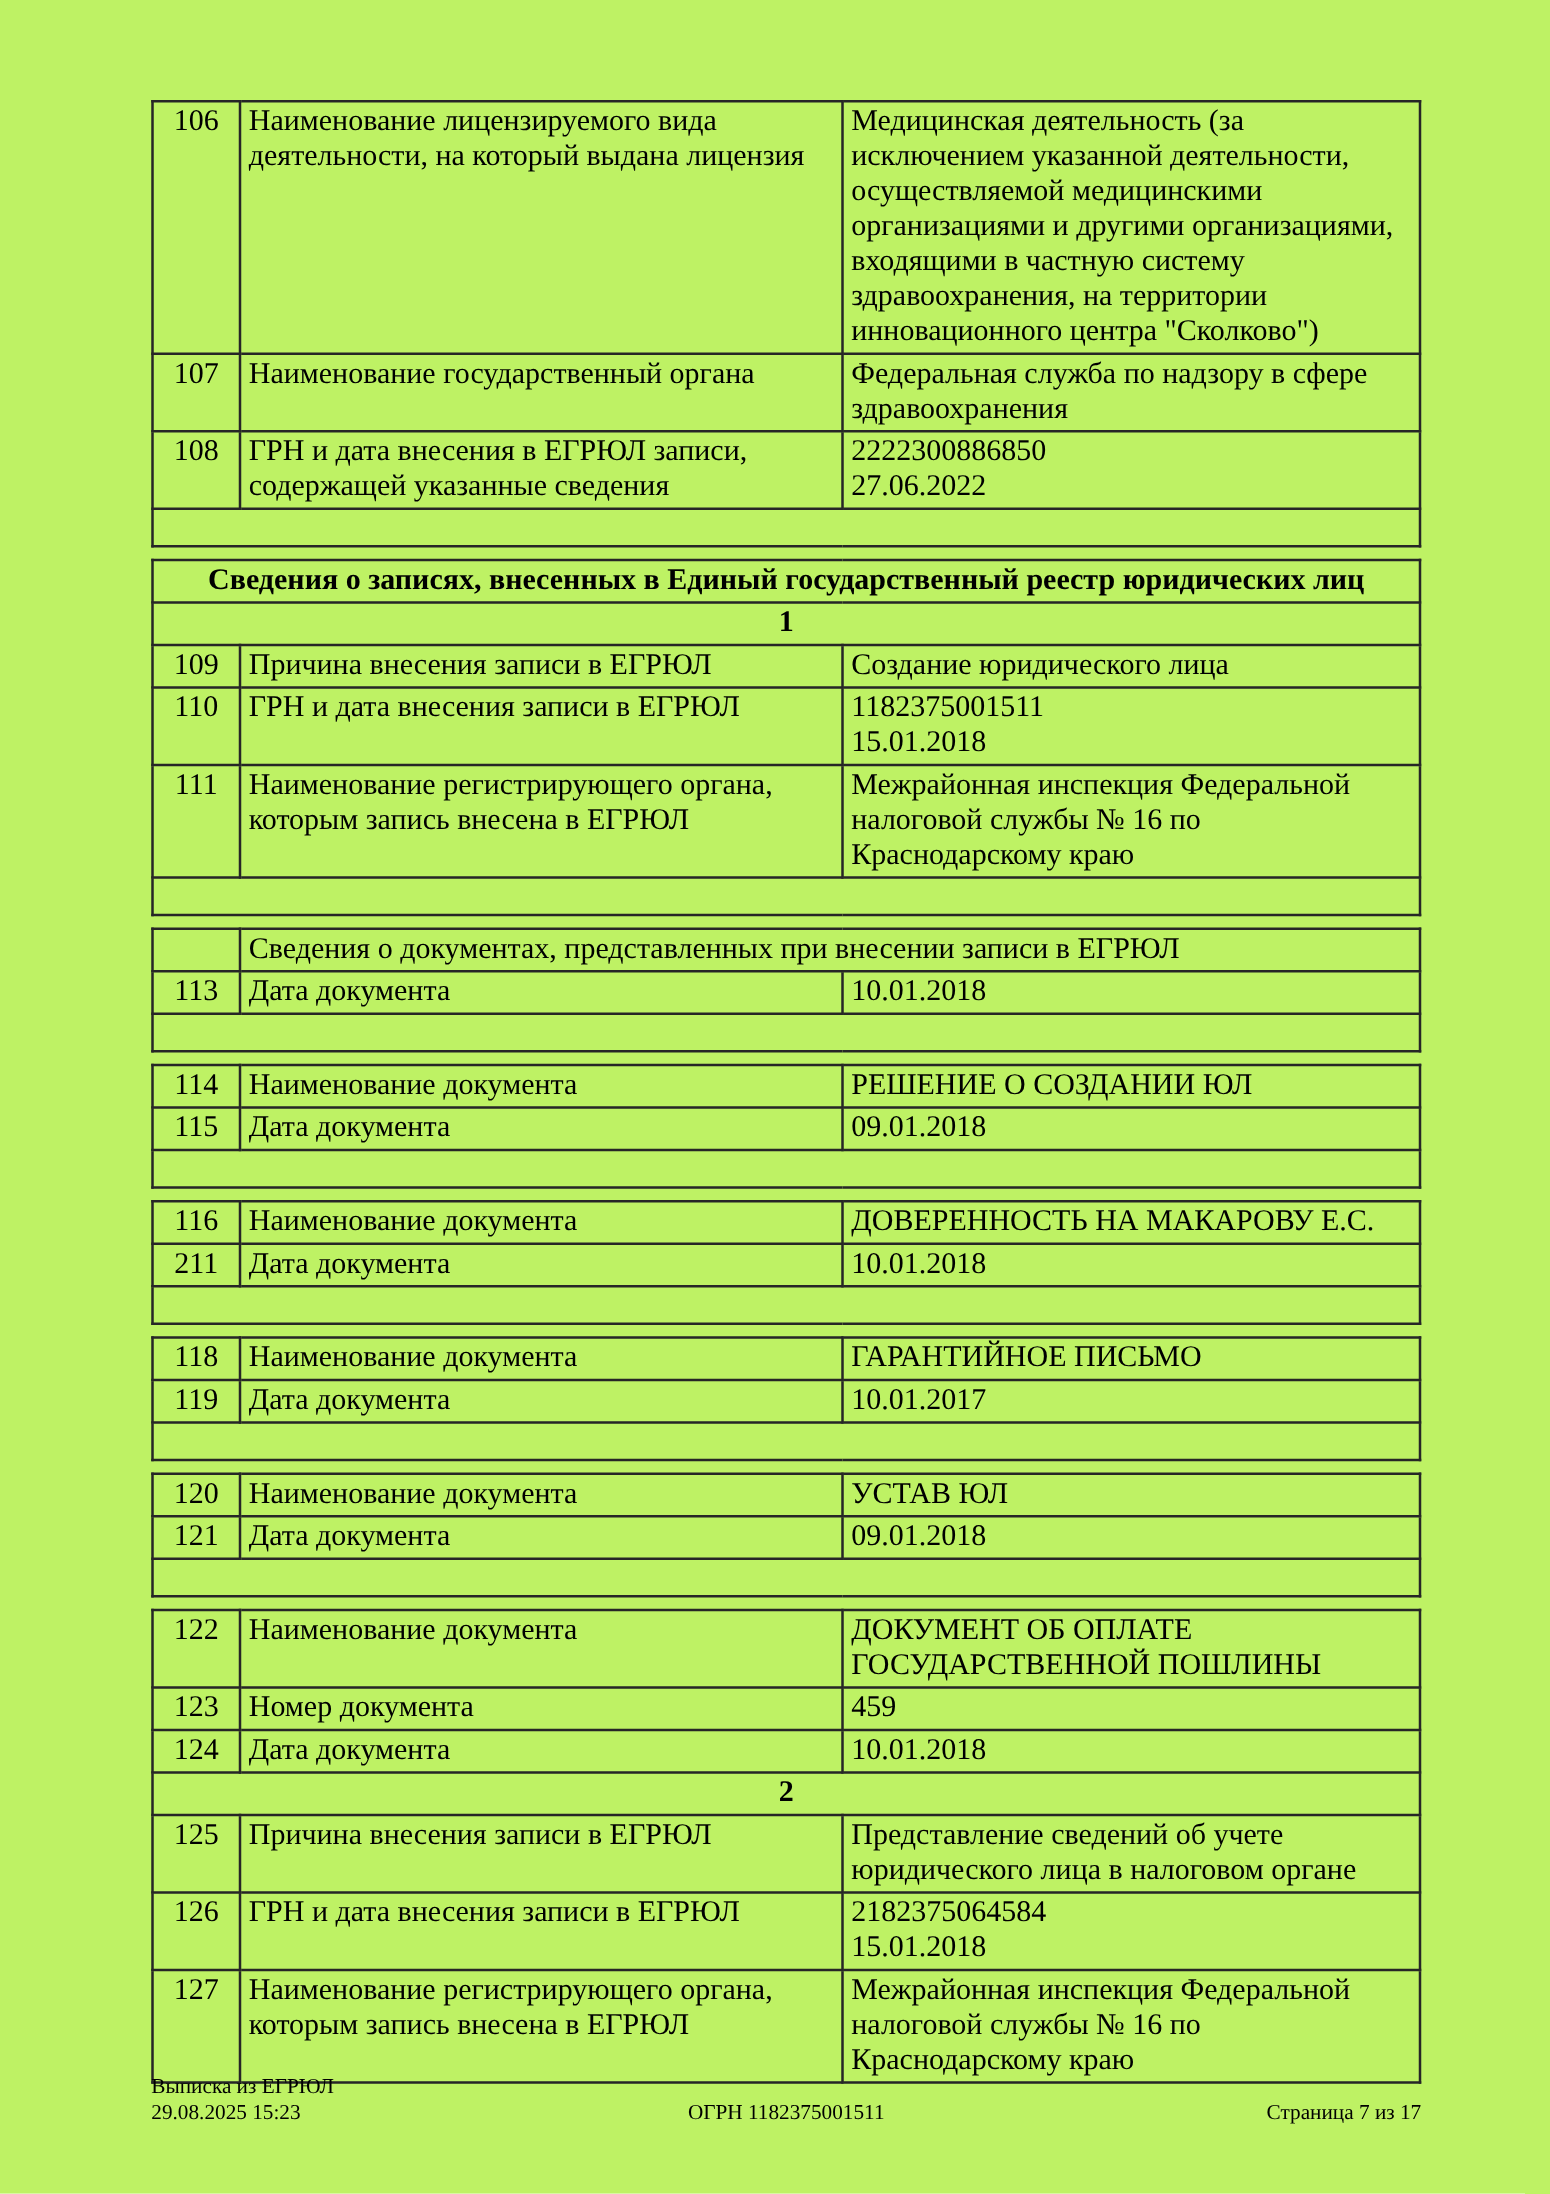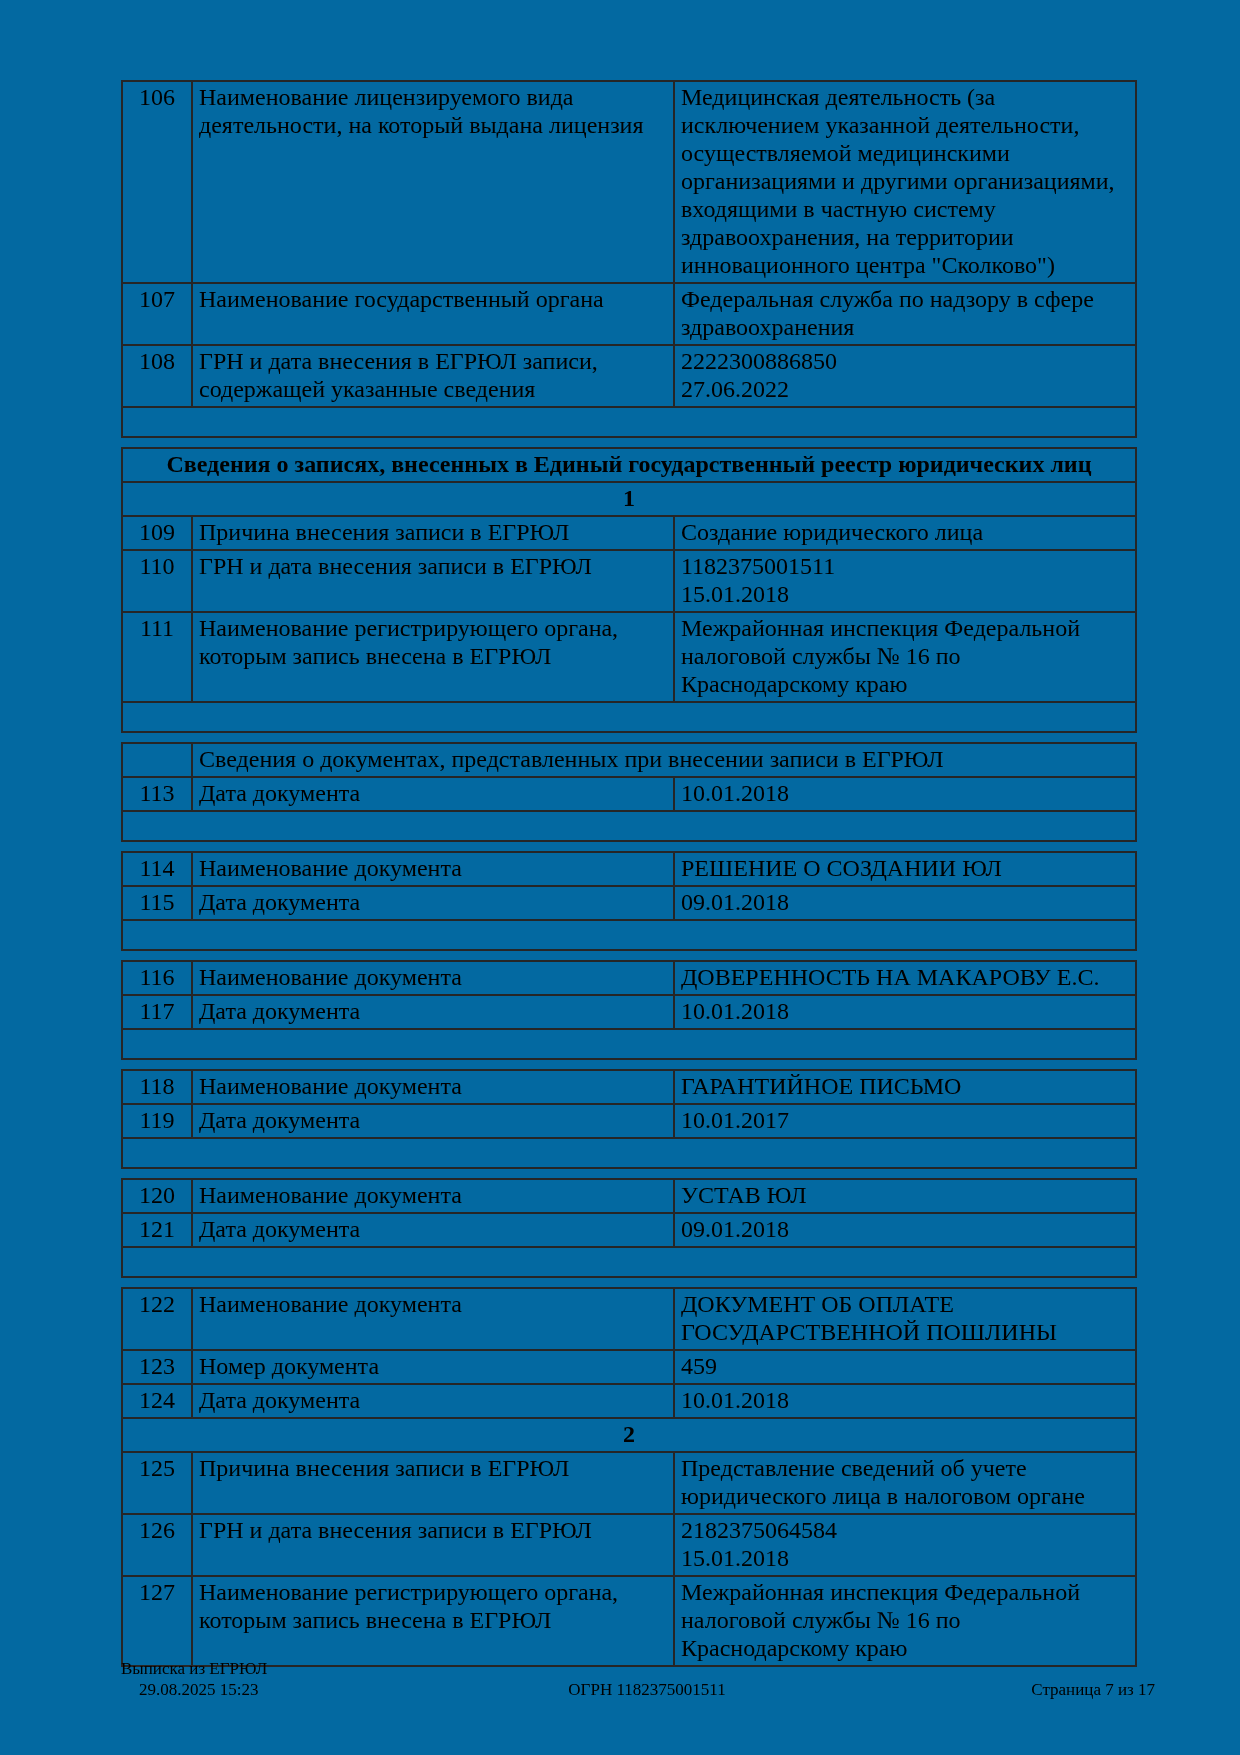--- a/index.html
+++ b/index.html
@@ -6,21 +6,21 @@
     margin: 0;
     padding: 0;
     background: #ffffff;
     color: #000000;
     font-family: "Liberation Serif", "DejaVu Serif", serif;
   }
   #page {
     position: relative;
     width: 1240px;
     height: 1755px;
-    background: #0369a1;
+    background: #bef264;
     overflow: hidden;
   }
   #table-area {
     position: absolute;
     left: 121px;
     top: 80px;
     width: 1016px;
   }
   table.doc-table {
     border-collapse: collapse;
@@ -64,21 +64,20 @@
     position: absolute;
     left: 121px;
     top: 1658px;
     width: 1016px;
     font-size: 17px;
     line-height: 21px;
   }
   .footer-line2 {
     position: relative;
     width: 100%;
-    margin-left: 18px;
   }
   .footer-center {
     position: absolute;
     left: 0;
     right: 0;
     text-align: center;
   }
   .footer-right {
     position: absolute;
     right: 0;
@@ -203,21 +202,21 @@
           <col style="width: 482px;">
           <col>
         </colgroup>
         <tbody>
           <tr>
             <td class="cell-num">116</td>
             <td class="cell-label">Наименование документа</td>
             <td class="cell-value">ДОВЕРЕННОСТЬ НА МАКАРОВУ Е.С.</td>
           </tr>
           <tr>
-            <td class="cell-num">117</td>
+            <td class="cell-num">211</td>
             <td class="cell-label">Дата документа</td>
             <td class="cell-value">10.01.2018</td>
           </tr>
           <tr class="row-spacer">
             <td colspan="3"></td>
           </tr>
         </tbody>
       </table>
       <table class="doc-table">
         <colgroup>

